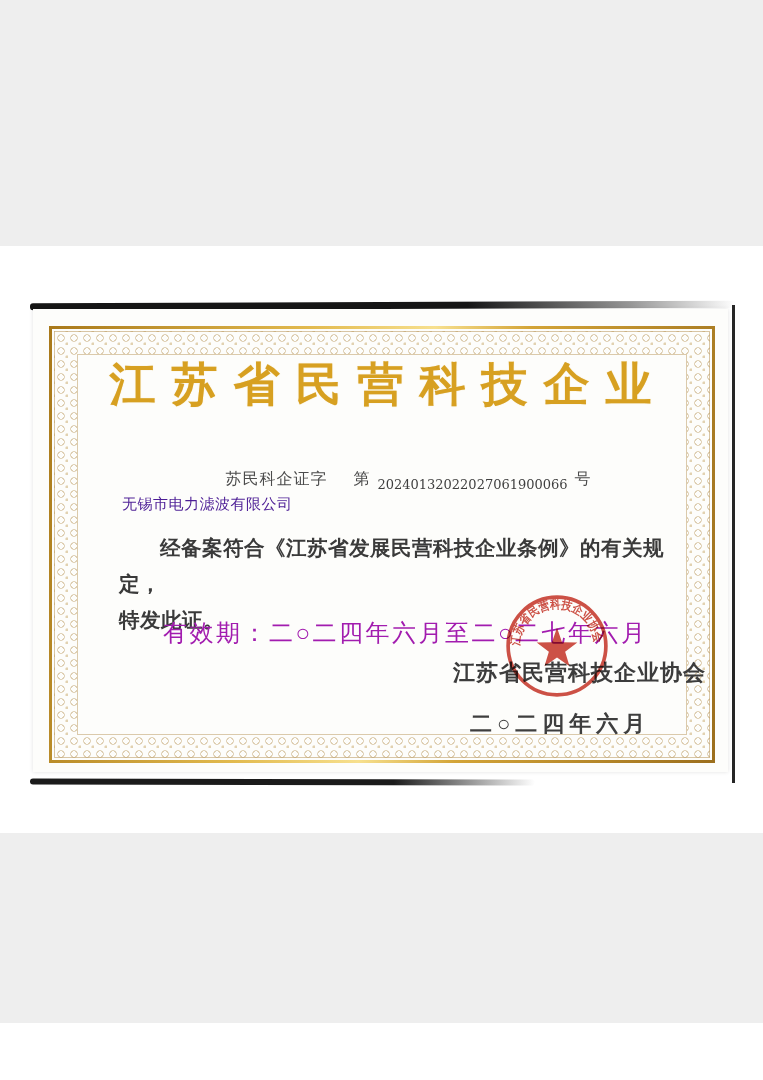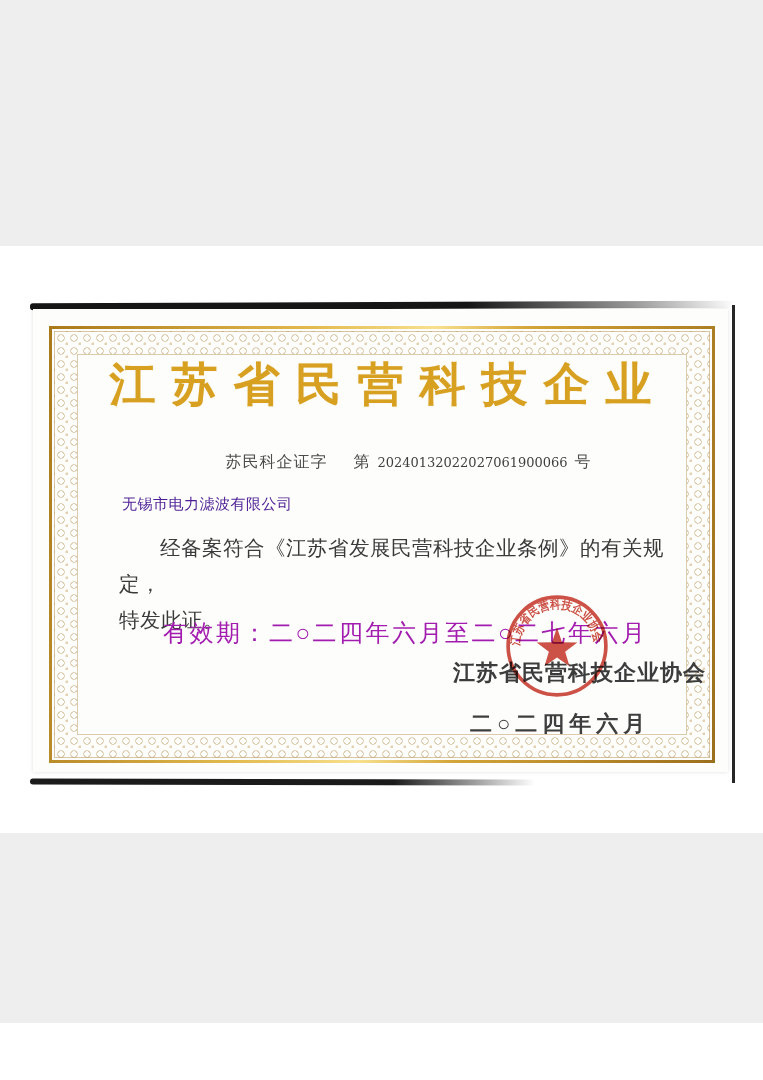--- a/index.html
+++ b/index.html
@@ -50,34 +50,34 @@
 
   .text-layer { position:absolute; inset:0; z-index:3; }
 
   .cert-title {
     position:absolute; left:0; top:50px; width:100%;
     text-align:center; font-size:46px; font-weight:bold; line-height:1.15;
     color:#d7a021; letter-spacing:16px; text-indent:16px;
     text-shadow:0 0 1px rgba(215,160,33,.4);
   }
   .cert-no-row {
-    position:absolute; left:0; top:130px; width:100%; padding-left:56px;
-    display:flex; justify-content:center; align-items:center;
+    position:absolute; left:0; top:160px; width:100%; padding-left:56px;
+    display:flex; justify-content:center; align-items:flex-start;
     color:#4c4c4c; font-size:16px; letter-spacing:1px;
   }
   .cert-no-row .lbl { margin-right:26px; }
-  .cert-no-row .num { font-size:13px; letter-spacing:0; color:#3f3f3f; margin:16px 7px; font-family:"DejaVu Serif",serif; }
+  .cert-no-row .num { font-size:13px; letter-spacing:0; color:#3f3f3f; margin:8px 7px; font-family:"DejaVu Serif",serif; }
   .company {
     position:absolute; left:89px; top:186px;
     font-family:"Liberation Sans","DejaVu Sans",sans-serif;
     font-size:15px; color:#4c1d95; letter-spacing:.5px;
   }
   .body-text {
     position:absolute; left:86px; top:221px; width:565px;
-    font-size:20.5px; font-weight:normal; color:#3a3a3a;
+    font-size:20.5px; font-weight:bold; color:#3a3a3a;
     line-height:36px; letter-spacing:.5px;
   }
   .body-text .indent { text-indent:2em; }
   .validity {
     position:absolute; left:130px; top:308px;
     font-size:24px; color:#a21caf; letter-spacing:2.5px;
   }
   .issuer {
     position:absolute; left:420px; top:349px;
     font-size:22px; font-weight:bold; color:#3c3c3c; letter-spacing:1px;

